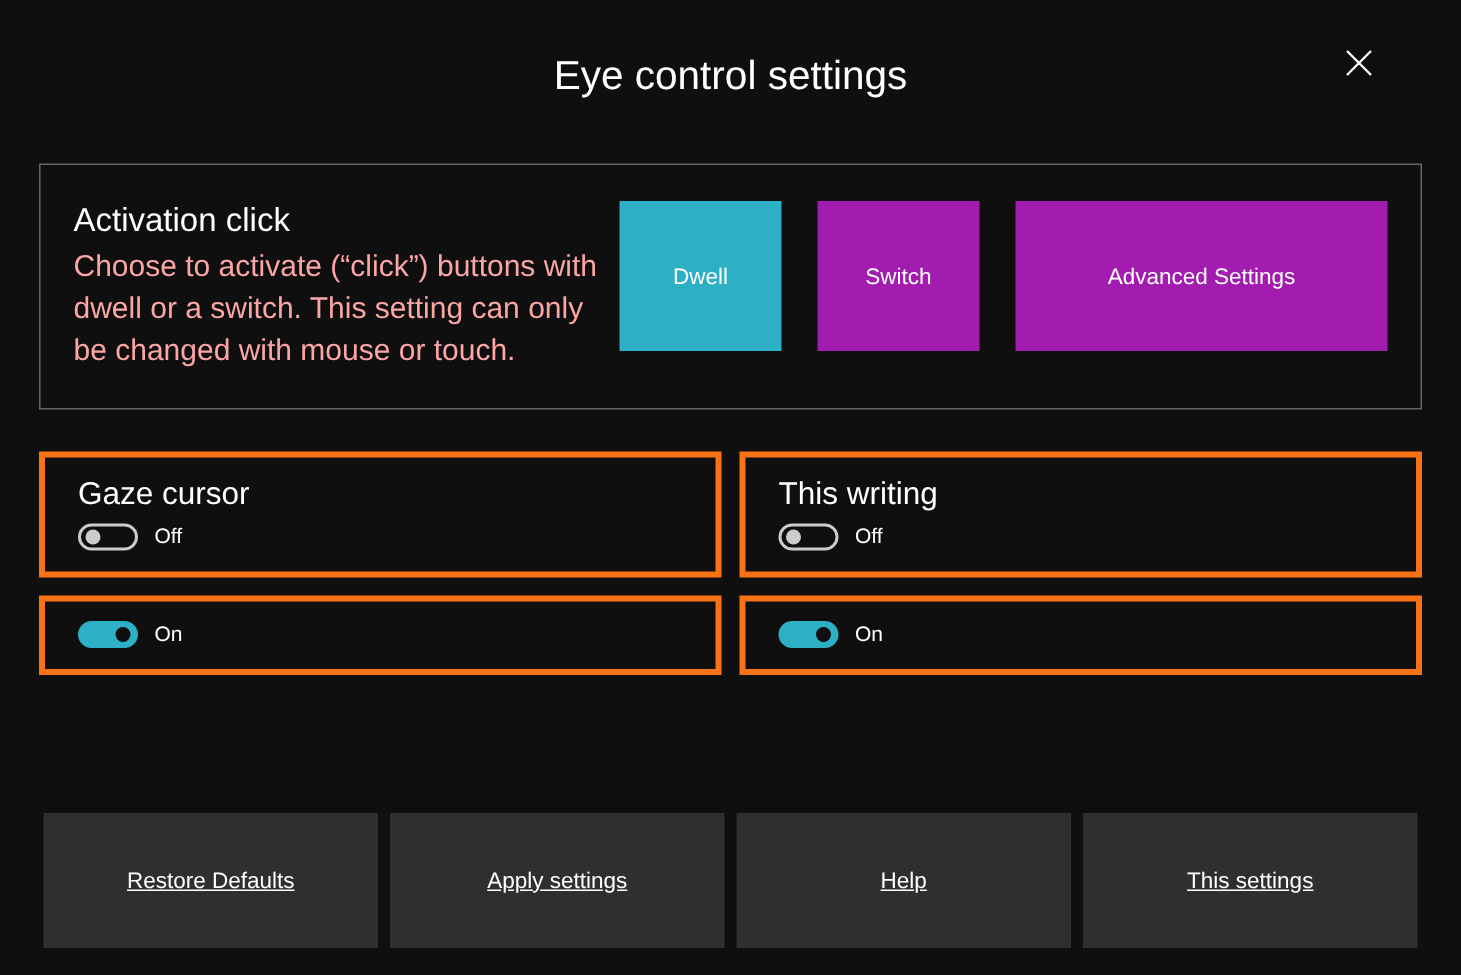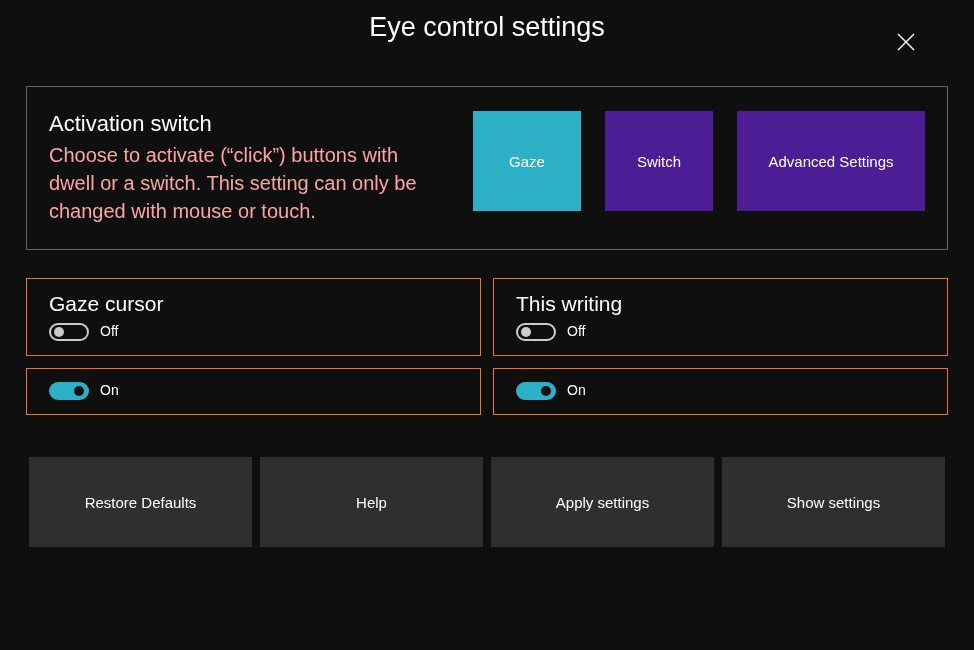--- a/index.html
+++ b/index.html
@@ -13,21 +13,21 @@
       font-family: 'Segoe UI', Tahoma, sans-serif;
       width: 974px;
       height: 650px;
       overflow: hidden;
     }
     .header {
       display: flex;
       align-items: center;
       justify-content: center;
       position: relative;
-      padding: 12px 0 18px 0;
+      padding: 35px 0 18px 0;
     }
     .title {
       font-size: 27px;
       font-weight: 300;
       color: #ffffff;
     }
     .close-btn {
       position: absolute;
       right: 56px;
       top: 30px;
@@ -65,48 +65,48 @@
       font-size: 20px;
       color: #fca5a5;
       line-height: 1.4;
     }
     .activation-buttons {
       display: flex;
       gap: 24px;
     }
     .act-btn {
       height: 100px;
-      background: #4c1d95;
+      background: #a21caf;
       color: #ffffff;
       display: flex;
       align-items: center;
       justify-content: center;
       font-size: 15px;
       cursor: pointer;
       border: none;
     }
     .act-btn.dwell {
       width: 108px;
       background: #2db0c5;
       color: #ffffff;
     }
     .act-btn.switch {
       width: 108px;
     }
     .act-btn.advanced {
-      width: 188px;
+      width: 248px;
     }
     .toggle-grid {
       display: grid;
       grid-template-columns: 1fr 1fr;
       gap: 12px;
       margin-top: 28px;
     }
     .toggle-panel {
-      border: 1px solid #f97316;
+      border: 4px solid #f97316;
       padding: 13px 22px 14px 22px;
     }
     .toggle-title {
       font-size: 21px;
       font-weight: 400;
       margin-bottom: 7px;
     }
     .toggle-row {
       display: flex;
       gap: 11px;
@@ -142,22 +142,23 @@
       right: 3px;
       background: #0f0f0f;
     }
     .toggle-label {
       font-size: 14px;
       color: #ffffff;
     }
     .bottom-buttons {
       display: flex;
       gap: 8px;
-      margin-top: 34px;
+      margin-top: 84px;
       padding: 8px 3px;
+      text-decoration: underline;
     }
     .bottom-btn {
       flex: 1;
       height: 90px;
       background: #2f2f2f;
       color: #ffffff;
       display: flex;
       align-items: center;
       justify-content: center;
       font-size: 15px;
@@ -174,25 +175,25 @@
     <svg viewBox="0 0 18 18">
       <line x1="1" y1="1" x2="17" y2="17" stroke="#ffffff" stroke-width="1.5"></line>
       <line x1="17" y1="1" x2="1" y2="17" stroke="#ffffff" stroke-width="1.5"></line>
     </svg>
   </div>
 </div>
 
 <div class="main">
   <div class="activation-panel">
     <div class="activation-text">
-      <div class="activation-title">Activation switch</div>
+      <div class="activation-title">Activation click</div>
       <div class="activation-desc">Choose to activate (“click”) buttons with dwell or a switch. This setting can only be changed with mouse or touch.</div>
     </div>
     <div class="activation-buttons">
-      <button class="act-btn dwell">Gaze</button>
+      <button class="act-btn dwell">Dwell</button>
       <button class="act-btn switch">Switch</button>
       <button class="act-btn advanced">Advanced Settings</button>
     </div>
   </div>
 
   <div class="toggle-grid">
     <div class="toggle-panel">
       <div class="toggle-title">Gaze cursor</div>
       <div class="toggle-row">
         <div class="toggle-switch off">
@@ -226,17 +227,17 @@
         <div class="toggle-switch on">
           <div class="toggle-knob"></div>
         </div>
         <span class="toggle-label">On</span>
       </div>
     </div>
   </div>
 
   <div class="bottom-buttons">
     <button class="bottom-btn">Restore Defaults</button>
+    <button class="bottom-btn">Apply settings</button>
     <button class="bottom-btn">Help</button>
-    <button class="bottom-btn">Apply settings</button>
-    <button class="bottom-btn">Show settings</button>
+    <button class="bottom-btn">This settings</button>
   </div>
 </div>
 
 </body></html>

